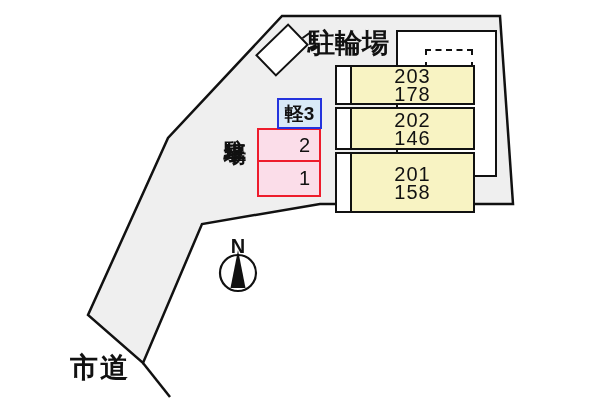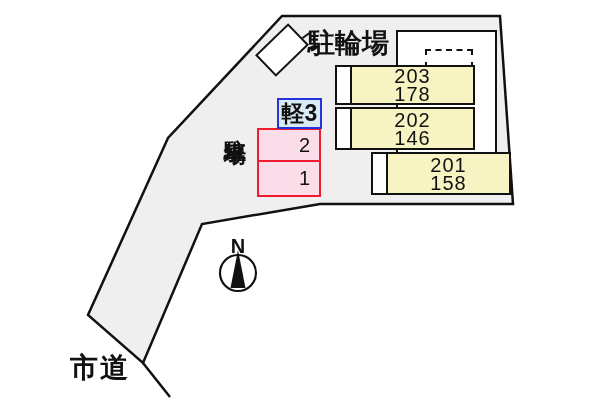--- a/index.html
+++ b/index.html
@@ -25,37 +25,37 @@
     border:2px dashed #111;box-sizing:border-box;background:#ffffff;z-index:3;
   }
 
   
   .room-block{
     position:absolute;left:335px;width:140px;background:#f8f3c3;
     border:2px solid #111;box-sizing:border-box;z-index:4;padding-left:36px;
   }
   .room-a{top:65px;height:40px;}
   .room-b{top:107px;height:43px;text-align:right;}
-  .room-c{top:152px;height:43px;margin-left:36px;}
+  .room-c{top:152px;height:61px;}
   .room-strip{
     position:absolute;left:0;top:0;bottom:0;width:13px;background:#ffffff;
     border-right:2px solid #111;
   }
   .room-labels{
     position:absolute;left:15px;right:0;top:0;bottom:0;
     display:flex;flex-direction:column;align-items:center;justify-content:center;
     font-size:20px;line-height:18px;letter-spacing:1px;font-weight:400;
   }
 
   
   .kei-box{
     position:absolute;left:277px;top:98px;width:45px;height:31px;
     background:#d9eaf7;border:2.5px solid #2433dd;box-sizing:border-box;z-index:5;
     display:flex;align-items:center;justify-content:center;
-    font-size:23px;font-weight:bold;letter-spacing:0;
+    font-size:19px;font-weight:bold;letter-spacing:0;
   }
   .space-box{
     position:absolute;left:257px;width:64px;background:#fbdde9;
     border:2.5px solid #ee1c2c;box-sizing:border-box;z-index:4;
     display:flex;align-items:center;justify-content:flex-end;
     padding-right:9px;font-size:20px;font-weight:400;
   }
   .space-2{top:128px;height:34px;}
   .space-1{top:160px;height:37px;}
 

